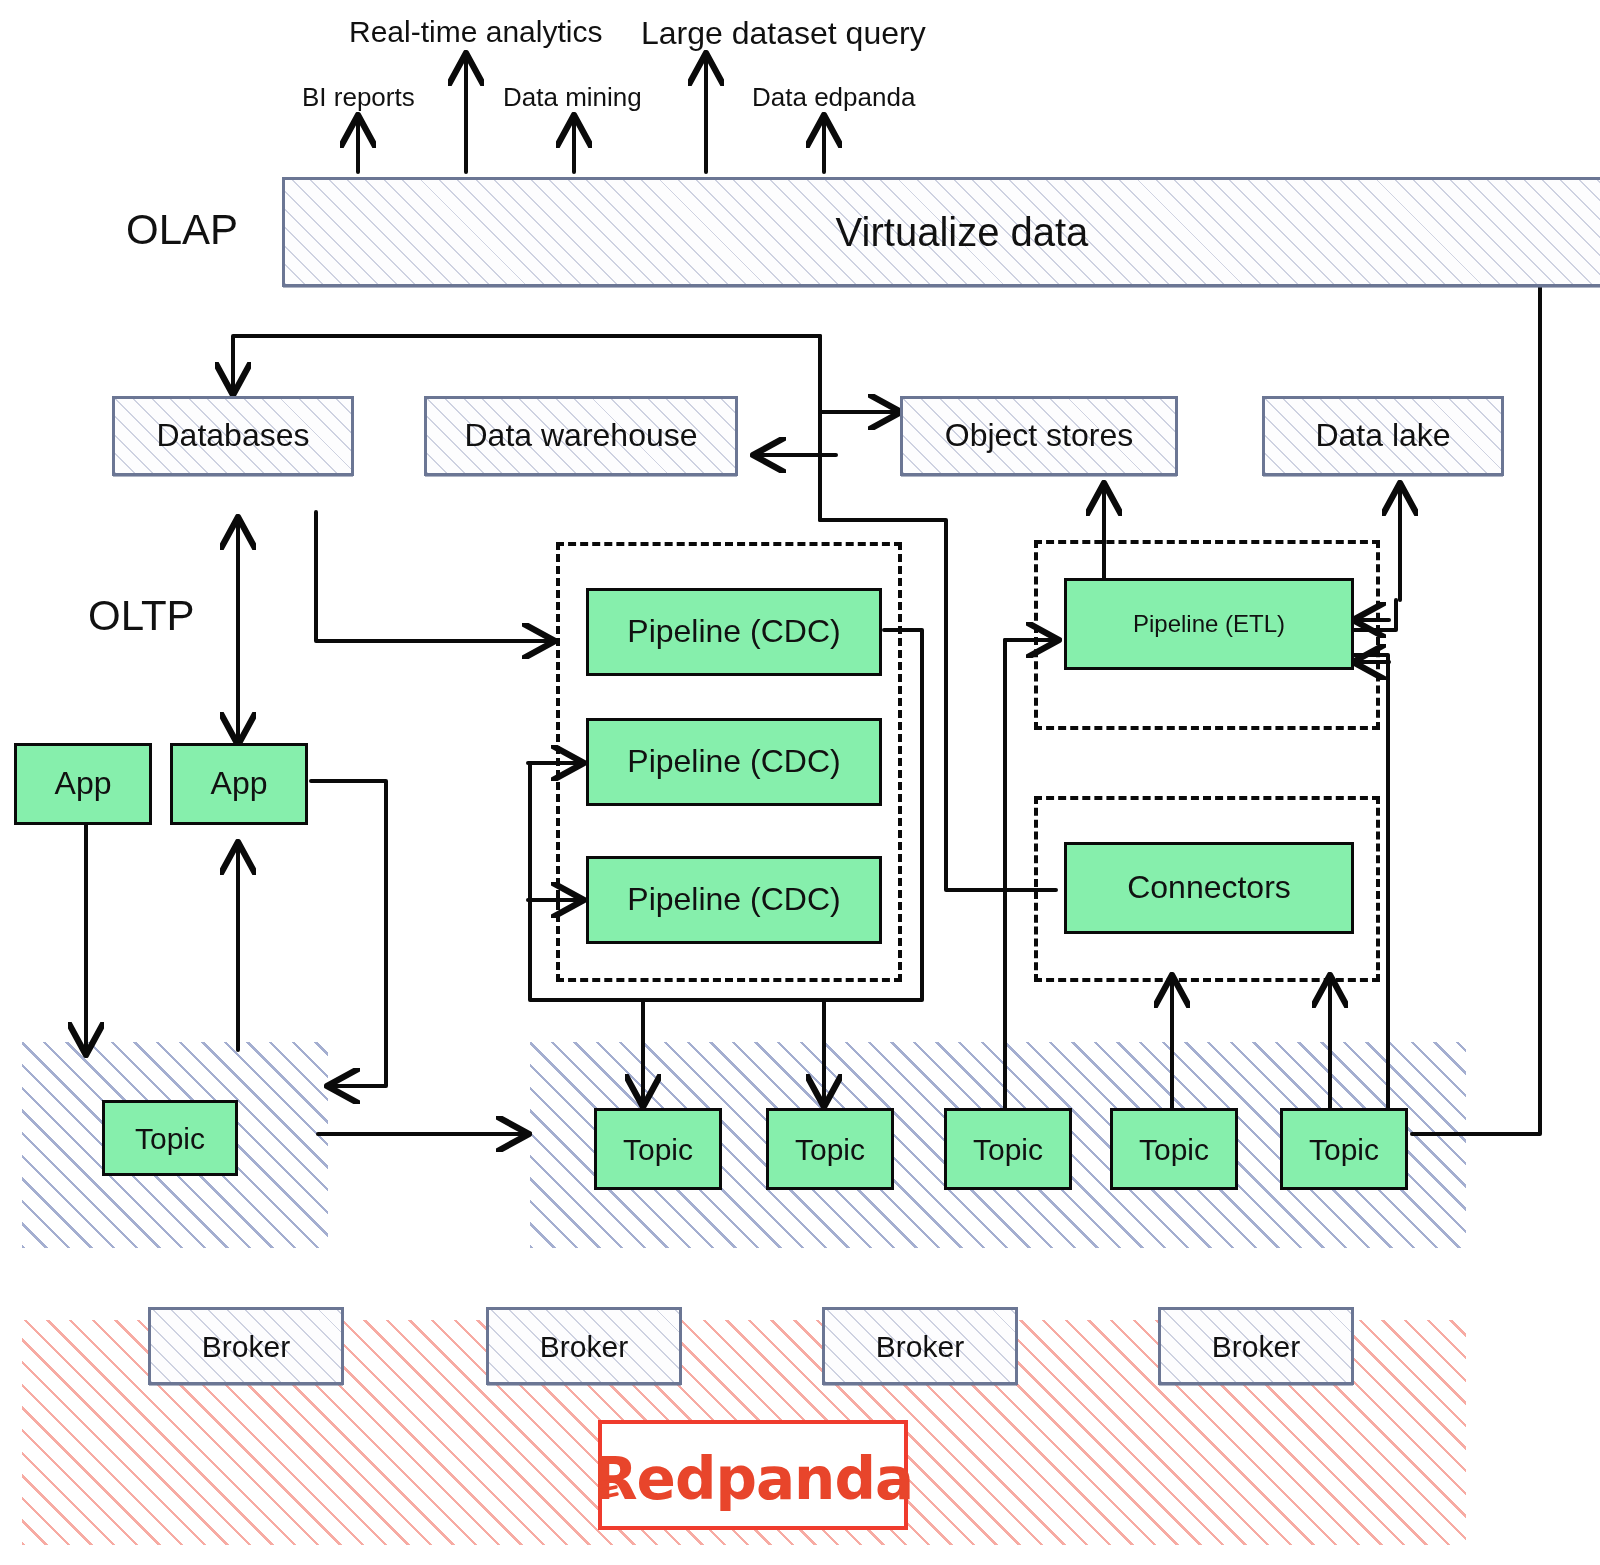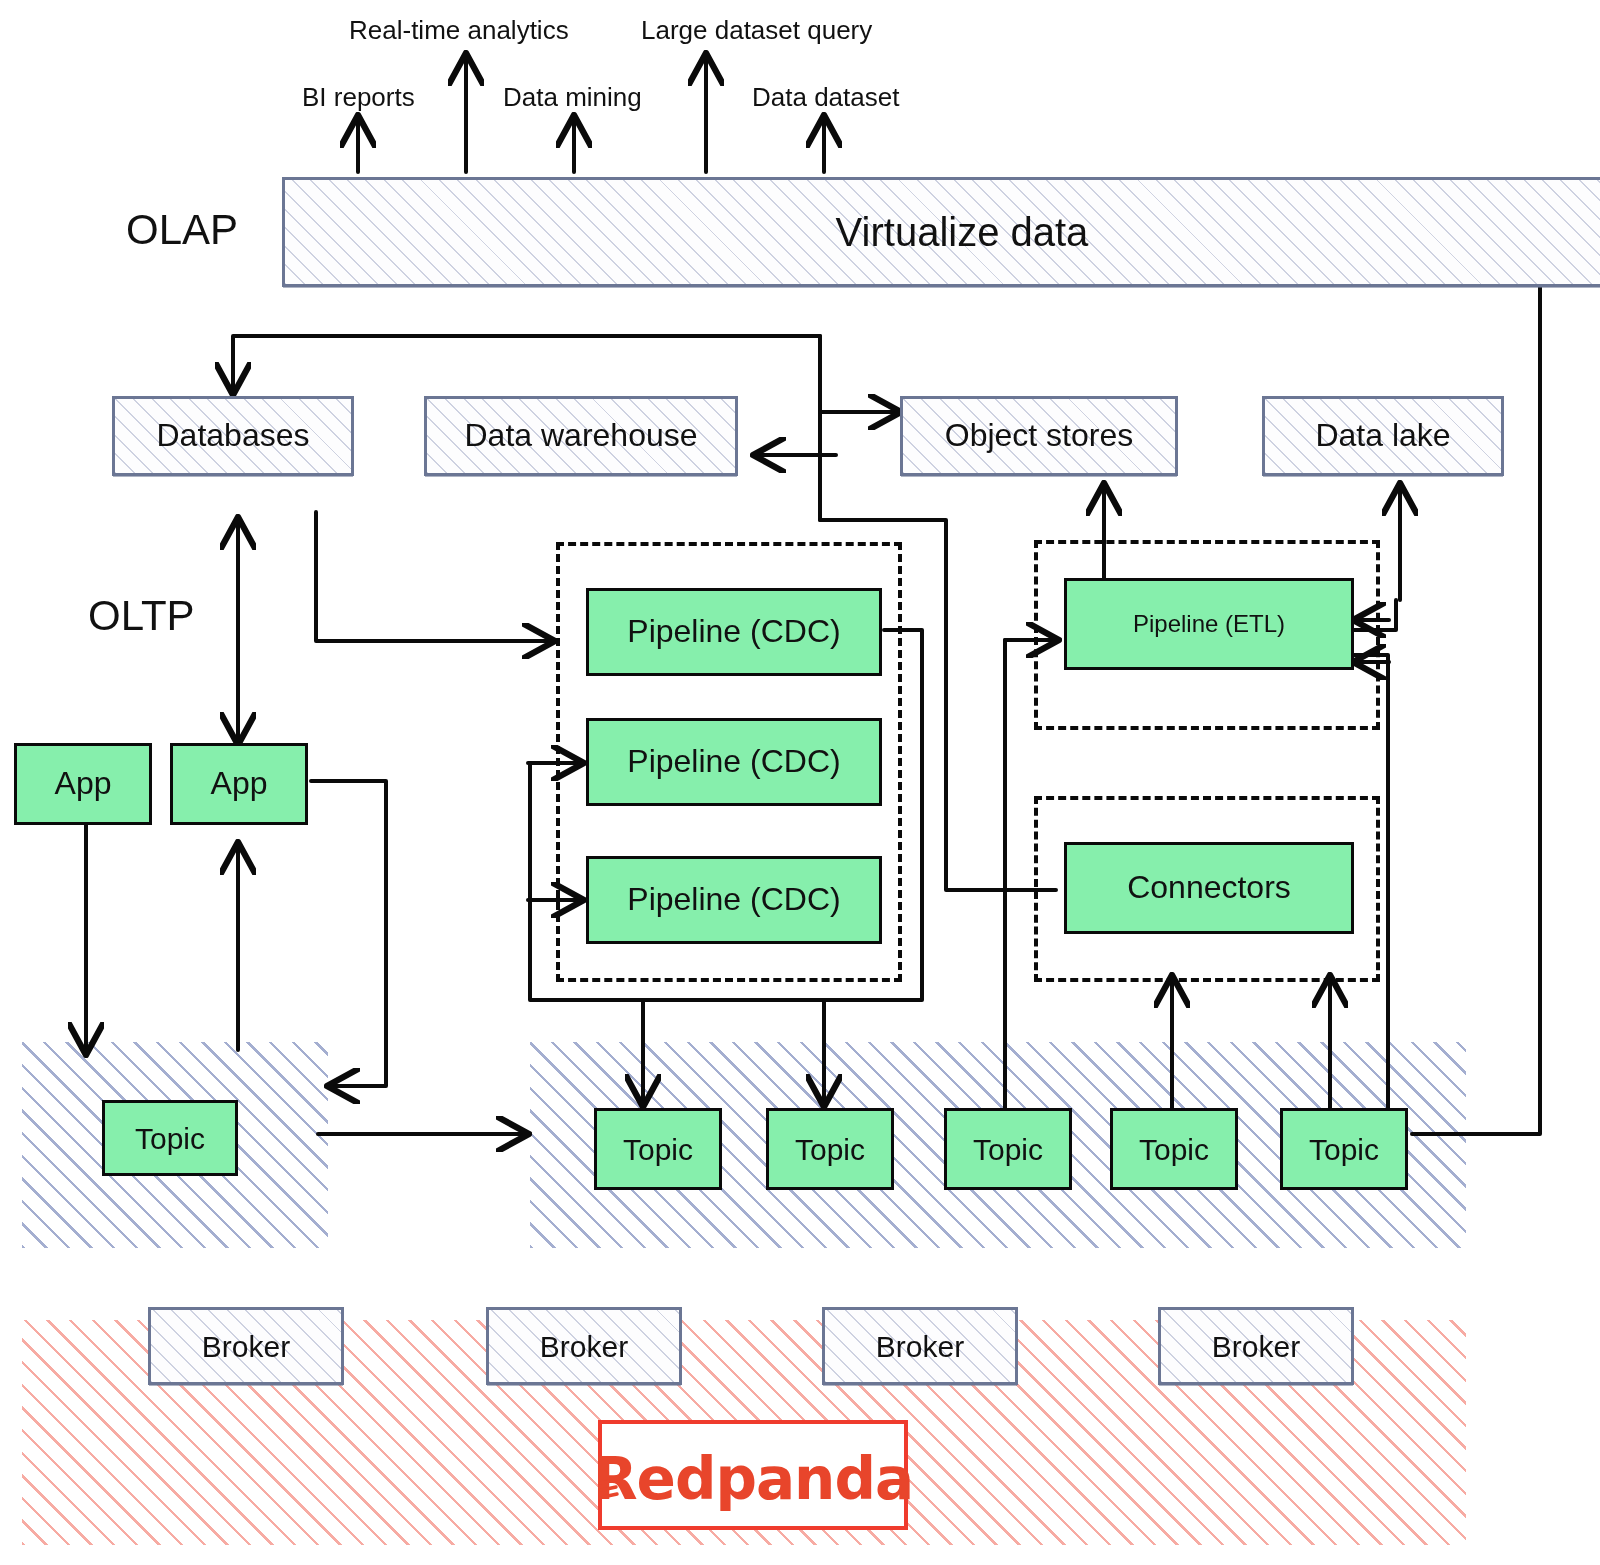--- a/index.html
+++ b/index.html
@@ -193,24 +193,24 @@
     </g>
 
     <g fill="none" stroke="#0a0a0a" stroke-width="4" stroke-linecap="round" stroke-linejoin="round" marker-end="url(#ah)">
       <path d="M 1512 232 L 1472 232"></path>
       <path d="M 1389 620 L 1356 620"></path>
       <path d="M 1389 662 L 1356 662"></path>
     </g>
   </svg>
 
   <div class="free-label" style="left:302px; top:82px; font-size:26px;">BI reports</div>
-  <div class="free-label" style="left:349px; top:15px; font-size:26px;">Real-time analytics</div>
+  <div class="free-label" style="left:349px; top:15px; font-size:30px;">Real-time analytics</div>
   <div class="free-label" style="left:503px; top:82px; font-size:26px;">Data mining</div>
-  <div class="free-label" style="left:641px; top:15px; font-size:26px;">Large dataset query</div>
-  <div class="free-label" style="left:752px; top:82px; font-size:26px;">Data dataset</div>
+  <div class="free-label" style="left:641px; top:15px; font-size:32px;">Large dataset query</div>
+  <div class="free-label" style="left:752px; top:82px; font-size:26px;">Data edpanda</div>
 
   <div class="free-label" style="left:126px; top:206px; font-size:42px;">OLAP</div>
   <div class="free-label" style="left:88px; top:592px; font-size:42px;">OLTP</div>
 
   <div class="node hatch-box" style="left:282px; top:177px; width:1360px; height:110px; font-size:40px; z-index:11;">Virtualize data</div>
 
   <div class="node hatch-box" style="left:112px; top:396px; width:242px; height:80px; font-size:32px; z-index:11;">Databases</div>
   <div class="node hatch-box" style="left:424px; top:396px; width:314px; height:80px; font-size:32px; z-index:11;">Data warehouse</div>
   <div class="node hatch-box" style="left:900px; top:396px; width:278px; height:80px; font-size:32px; z-index:11;">Object stores</div>
   <div class="node hatch-box" style="left:1262px; top:396px; width:242px; height:80px; font-size:32px; z-index:11;">Data lake</div>

